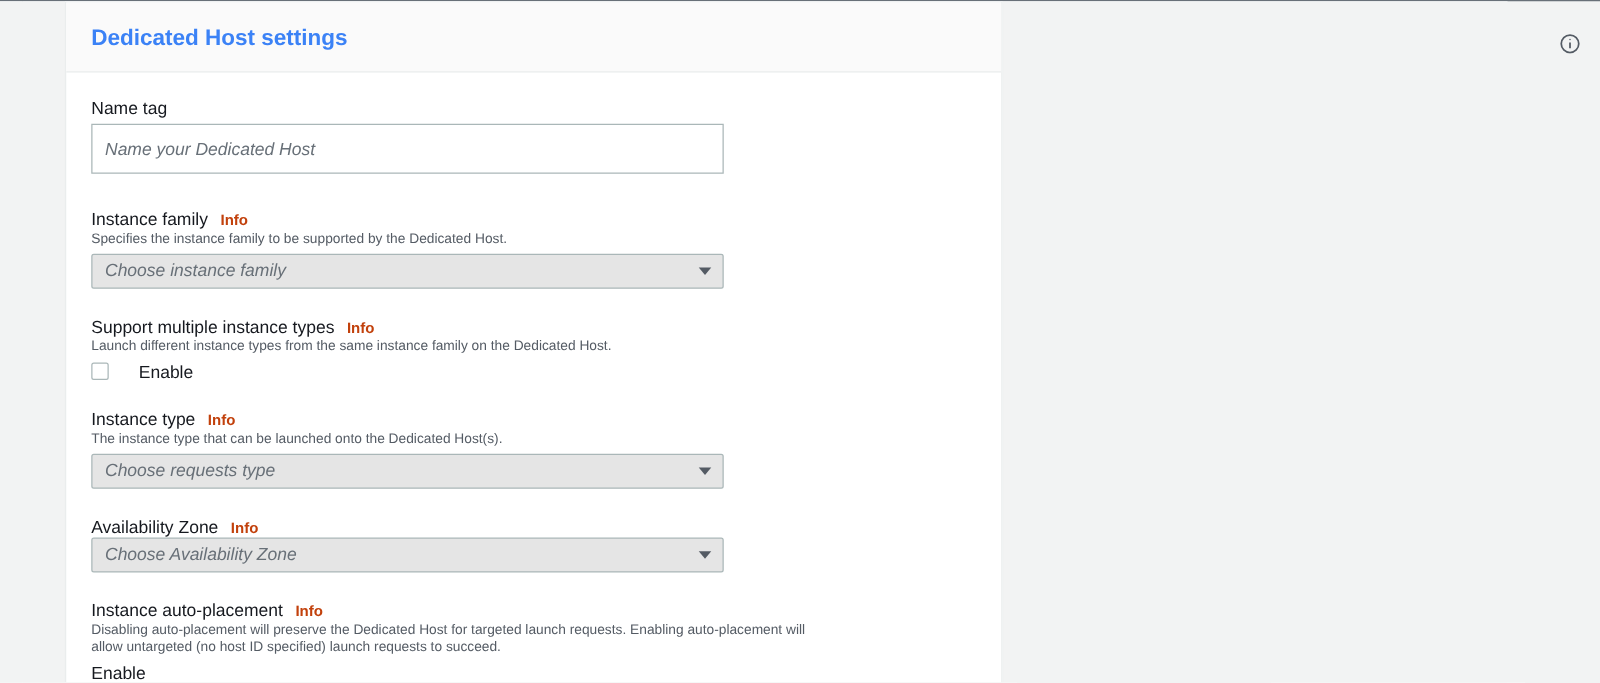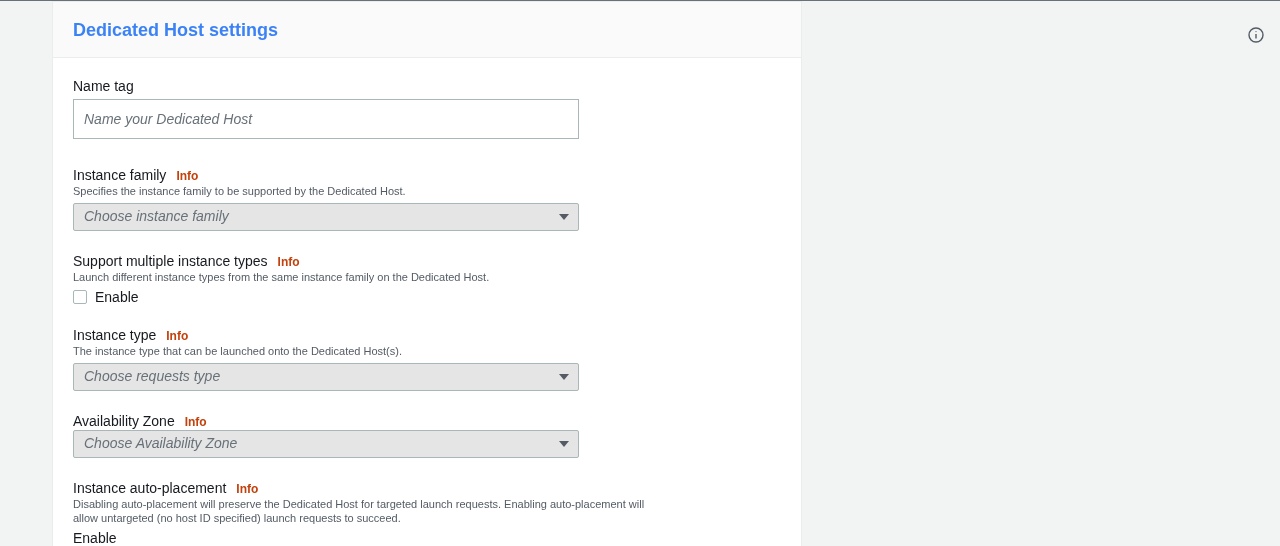--- a/index.html
+++ b/index.html
@@ -128,21 +128,21 @@
     top: 50%;
     transform: translateY(-50%);
     width: 0; height: 0;
     border-left: 5px solid transparent;
     border-right: 5px solid transparent;
     border-top: 6px solid #545b64;
   }
   .checkbox-row {
     display: flex;
     align-items: center;
-    gap: 8px;
+    gap: 24px;
     margin-top: 3px;
   }
   .checkbox {
     width: 14px;
     height: 14px;
     border: 1px solid #aab7b8;
     border-radius: 2px;
     background: #ffffff;
     cursor: pointer;
   }

